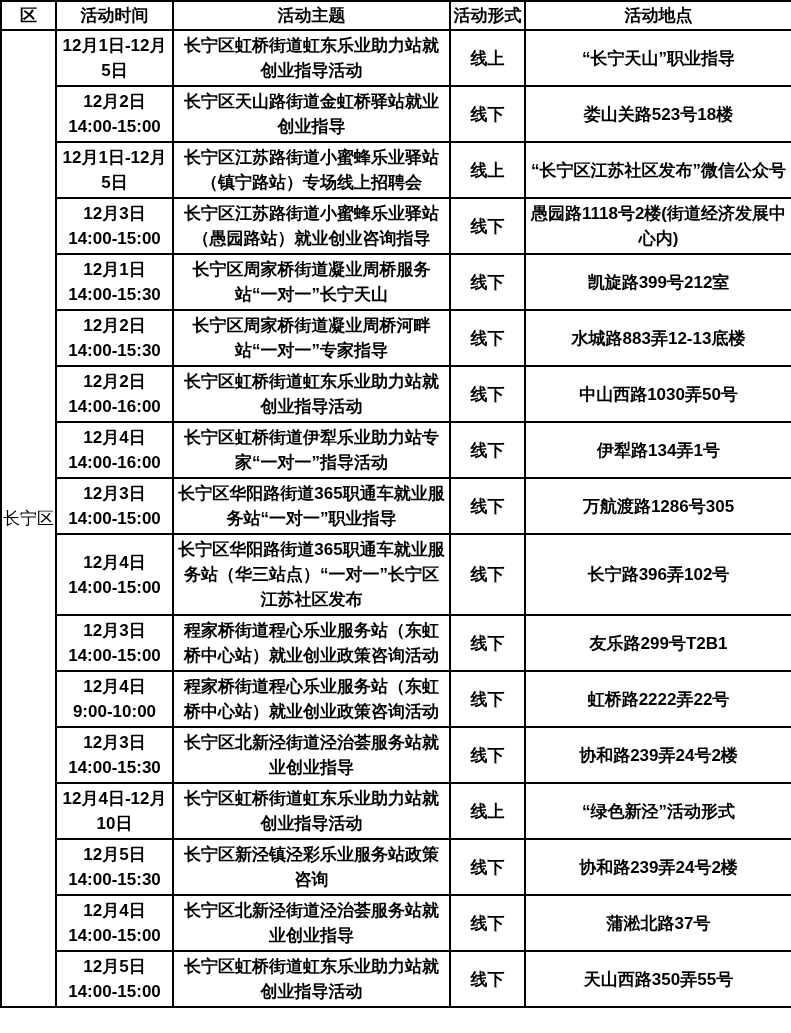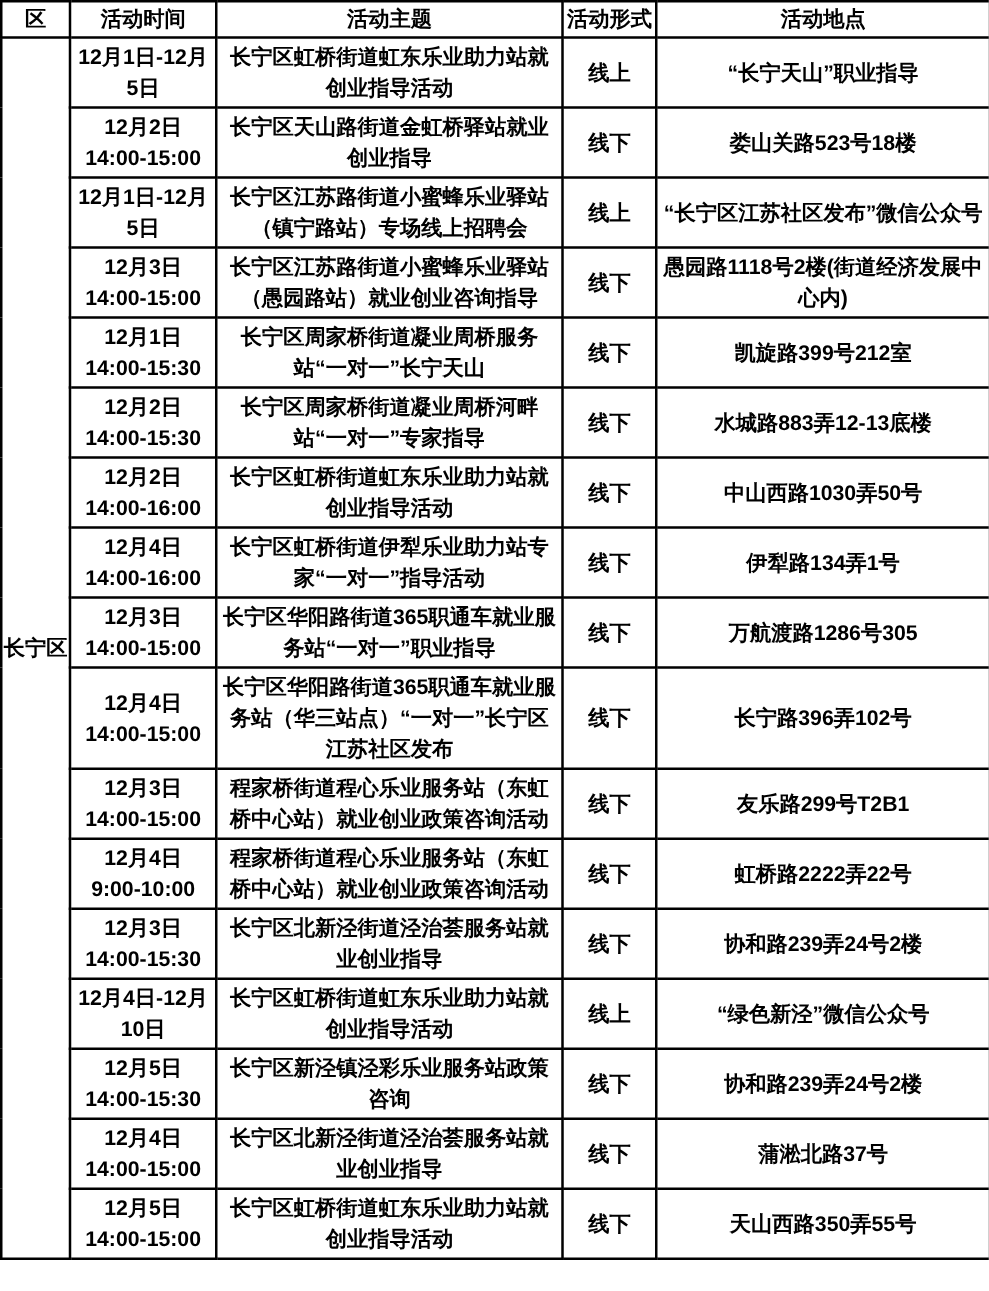--- a/index.html
+++ b/index.html
@@ -33,21 +33,21 @@
   .activity-table th {
     font-weight: bold;
     padding: 1px 2px;
   }
   .col-district  { width: 55px;  }
   .col-time      { width: 117px; }
   .col-theme     { width: 277px; }
   .col-format    { width: 75px;  }
   .col-location  { width: 267px; }
   td.district-cell {
-    font-weight: bold;
+    font-weight: normal;
     padding: 0;
     margin-top: 20px;
   }
   td.cell-time {
     white-space: pre-line;
   }
 </style>
 </head>
 <body>
 
@@ -159,21 +159,21 @@
 14:00-15:30</td>
         <td class="cell-theme">长宁区北新泾街道泾治荟服务站就业创业指导</td>
         <td class="cell-format">线下</td>
         <td class="cell-location">协和路239弄24号2楼</td>
       </tr>
       <tr>
         <td class="cell-time">12月4日-12月
 10日</td>
         <td class="cell-theme">长宁区虹桥街道虹东乐业助力站就创业指导活动</td>
         <td class="cell-format">线上</td>
-        <td class="cell-location">“绿色新泾”微信公众号</td>
+        <td class="cell-location">“绿色新泾”活动形式</td>
       </tr>
       <tr>
         <td class="cell-time">12月5日
 14:00-15:30</td>
         <td class="cell-theme">长宁区新泾镇泾彩乐业服务站政策咨询</td>
         <td class="cell-format">线下</td>
         <td class="cell-location">协和路239弄24号2楼</td>
       </tr>
       <tr>
         <td class="cell-time">12月4日

